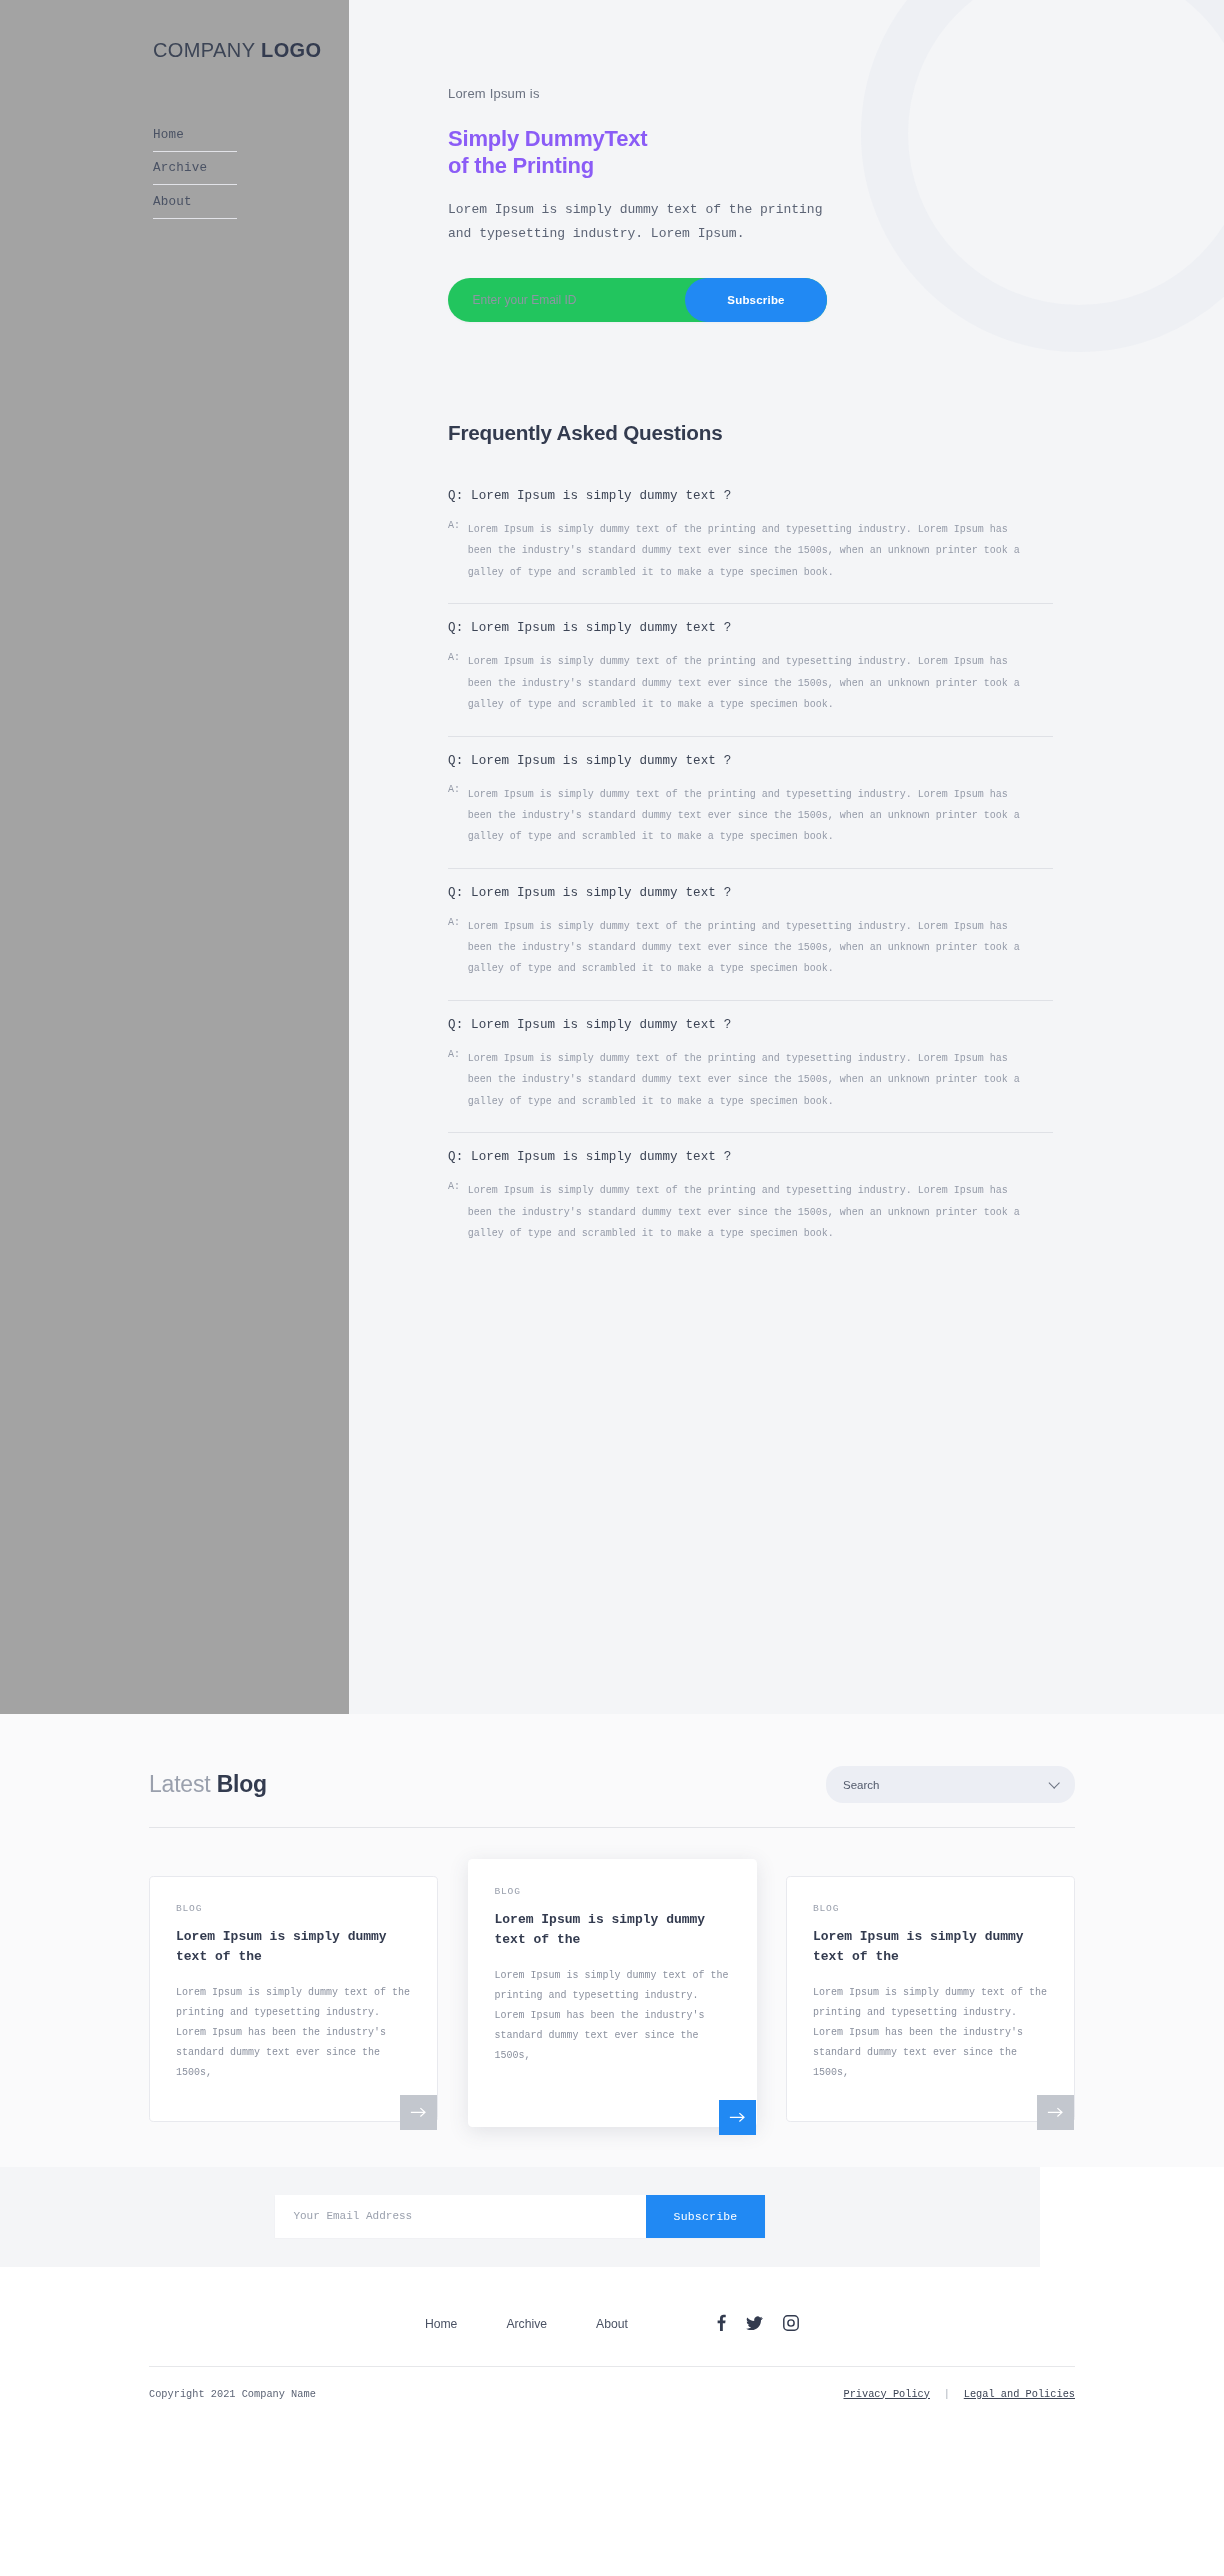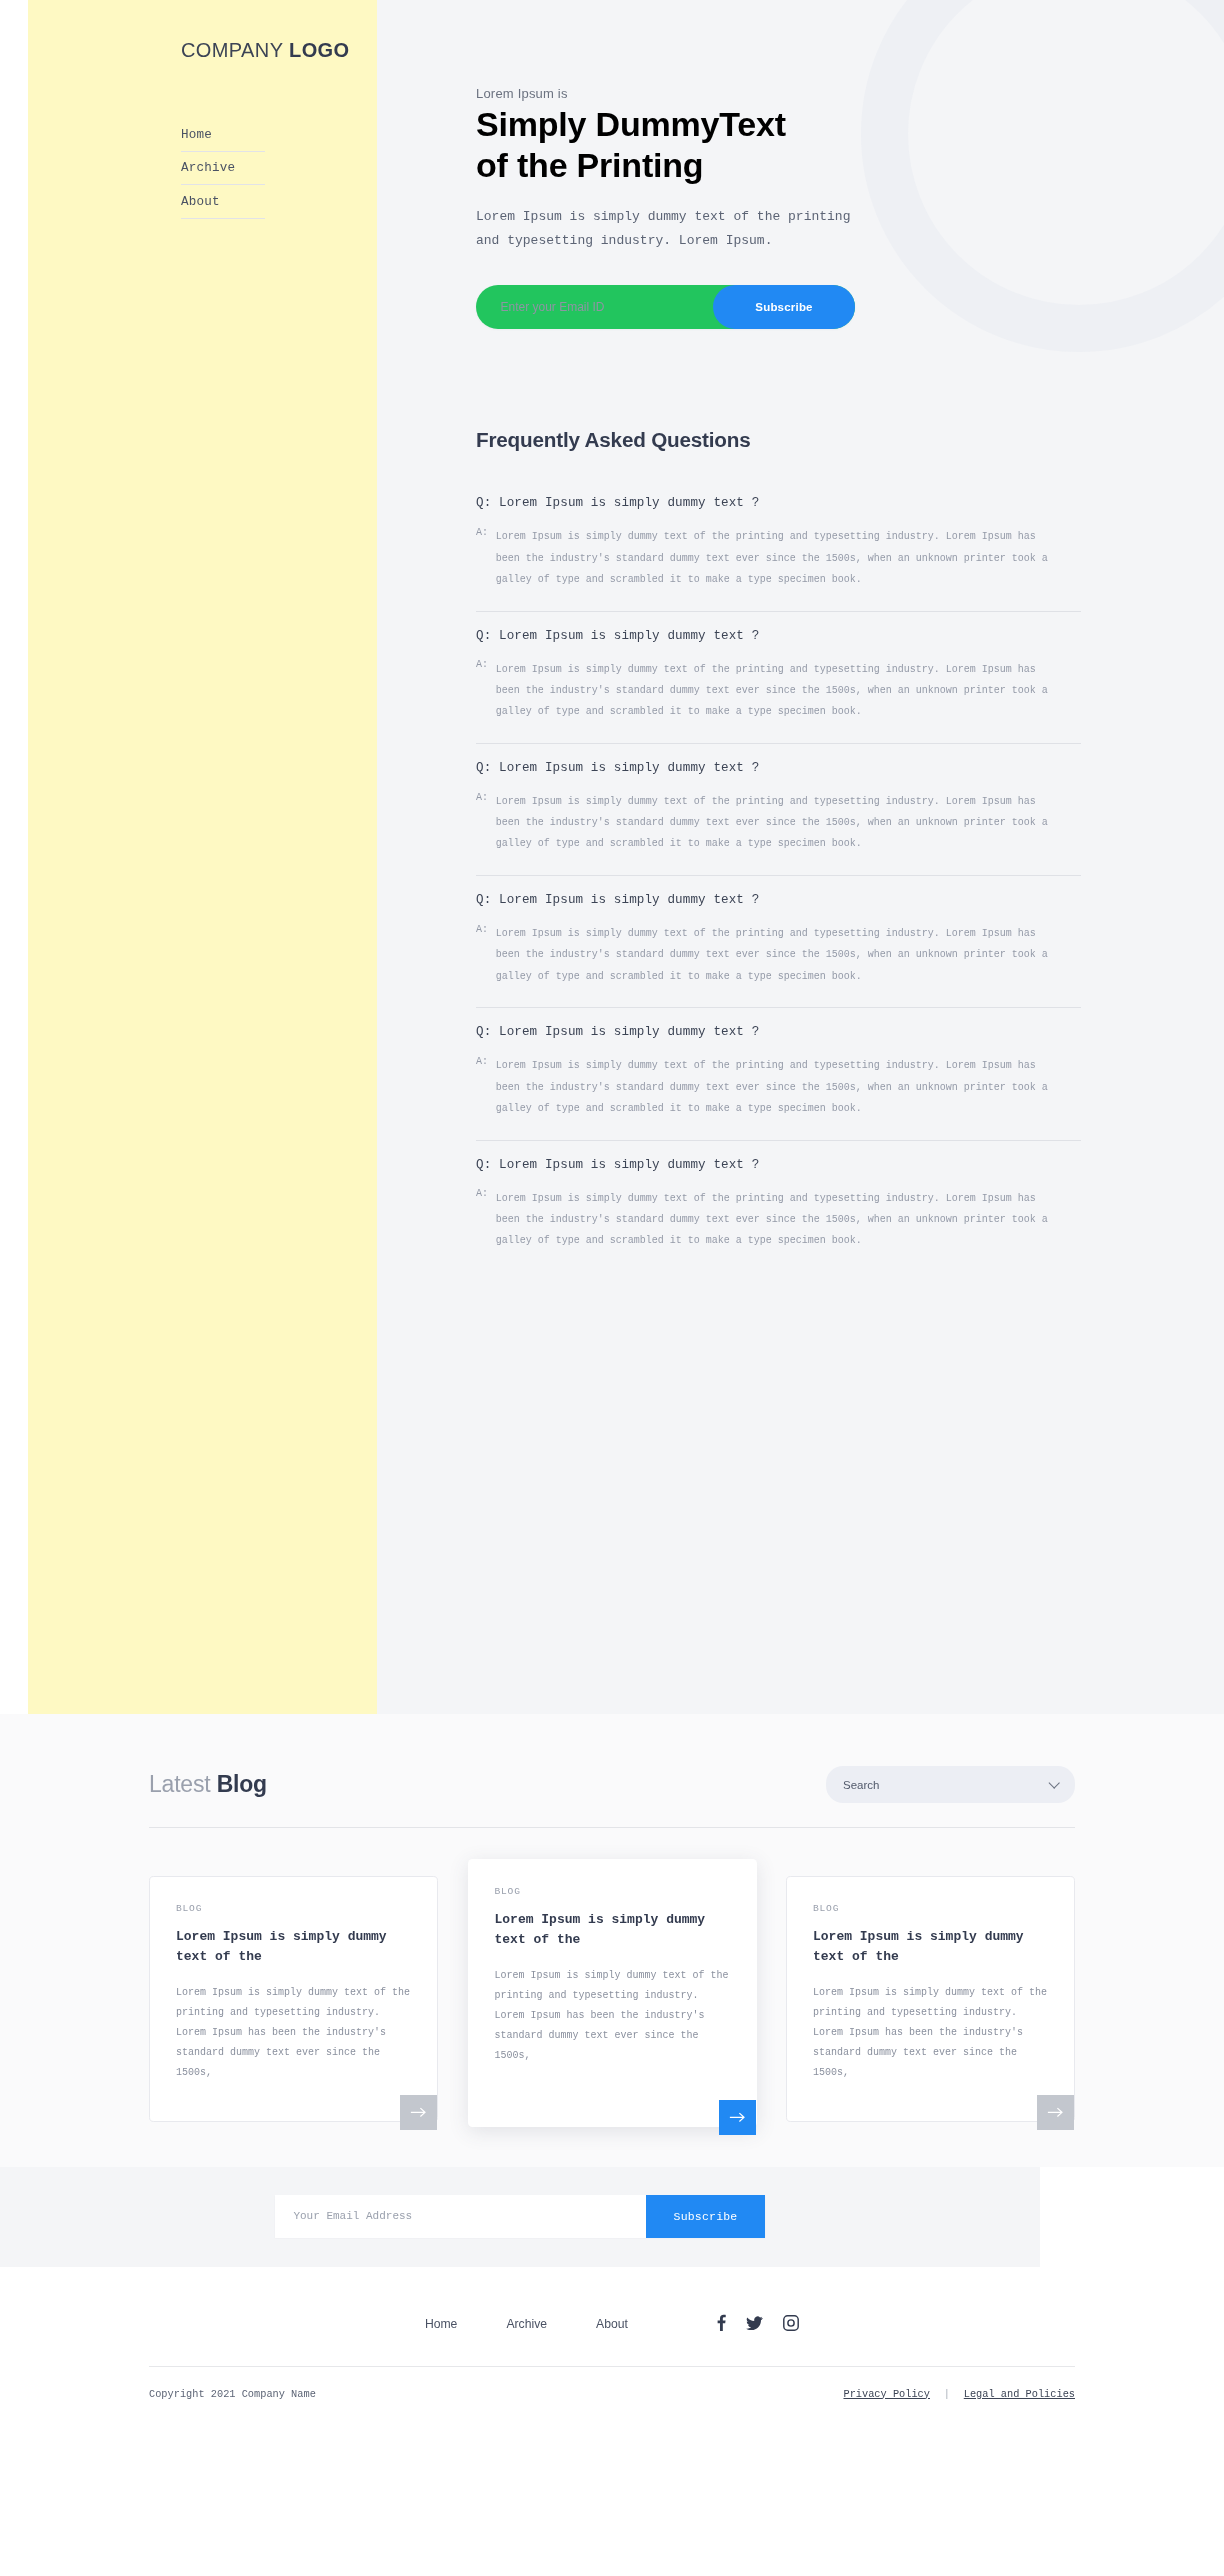--- a/index.html
+++ b/index.html
@@ -8,21 +8,21 @@
     font-family: "Liberation Sans", sans-serif;
     background: #ffffff;
     color: #333b4f;
     -webkit-font-smoothing: antialiased;
   }
   .page { position: relative; width: 1224px; min-height: 2576px; background: #ffffff; }
 
   
   .top-area { position: relative; display: flex; width: 1224px; height: 1714px; background: #ffffff; }
 
-  .sidebar { width: 349px; flex: 0 0 349px; background: #fef9c3; padding: 31px 0 0 0; margin-left: 28px; }
+  .sidebar { width: 349px; flex: 0 0 349px; background: #a3a3a3; padding: 31px 0 0 0; }
   .logo {
     font-size: 20px; letter-spacing: 0.4px; color: #3c4455;
     padding: 7.7px 0 0 153px; font-weight: 400; white-space: nowrap;
   }
   .logo b { font-weight: 700; color: #333b4f; }
   .nav { margin: 57px 0 0 153px; width: 84px; }
   .nav-item {
     font-family: "Liberation Mono", monospace;
     font-size: 12.6px; color: #4a5264;
     padding: 9.2px 0 9.2px 0;
@@ -36,22 +36,22 @@
   }
   .deco-ring {
     position: absolute; top: -84px; right: -73px;
     width: 436px; height: 436px; border-radius: 50%;
     border: 47px solid #eceef3; opacity: .85; pointer-events: none;
   }
 
   .hero { position: relative; padding: 86px 0 0 99px; z-index: 2; }
   .hero-eyebrow { font-size: 13px; color: #6b7280; font-weight: 400; letter-spacing: 0.2px; }
   .hero-title {
-    font-size: 34px; line-height: 1.22; font-weight: 700;
-    color: #000000; margin-top: 3px; letter-spacing: -0.2px;
+    font-size: 22px; line-height: 1.22; font-weight: 700;
+    color: #8b5cf6; margin-top: 25px; letter-spacing: -0.2px;
   }
   .hero-sub {
     font-family: "Liberation Mono", monospace;
     font-size: 13px; line-height: 1.85; color: #5c6475;
     margin-top: 18.4px;
   }
 
   .subscribe-pill {
     position: relative; margin-top: 32px; width: 379px; height: 44px;
     background: #22c55e; border-radius: 24.5px; display: flex; align-items: center;

